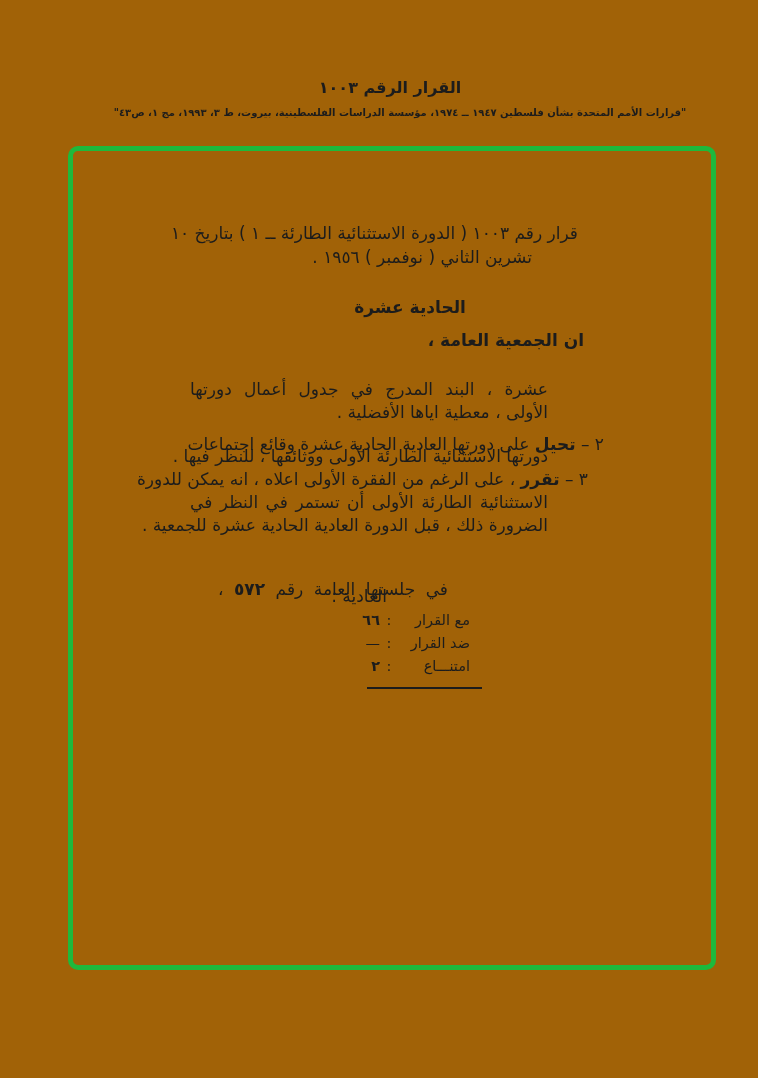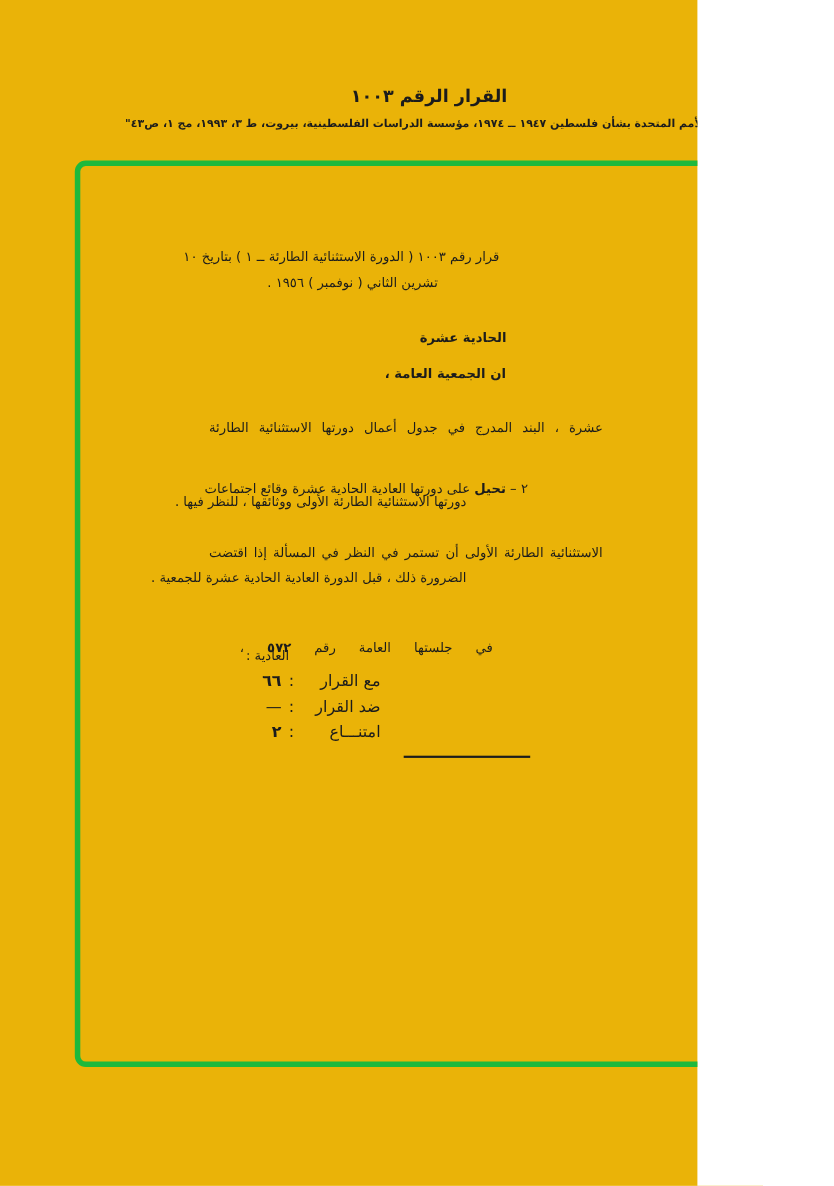--- a/index.html
+++ b/index.html
@@ -1,40 +1,40 @@
 <!DOCTYPE html>
 <html lang="ar"><head>
 <meta charset="utf-8">
 <style>
   html, body { margin:0; padding:0; }
   body {
     width:758px; height:1078px; background:#ffffff;
     font-family:"DejaVu Sans", sans-serif; color:#1c1c1c;
   }
-  .page { position:relative; width:634px; height:1078px; background:#eab308; overflow:hidden; }
+  .page { position:relative; width:758px; height:1078px; background:#a16207; overflow:hidden; }
 
   .title {
     position:absolute; top:76px; left:390px; transform:translateX(-50%);
     direction:rtl; white-space:nowrap;
     font-size:16px; font-weight:700; line-height:24px;
   }
   .citation {
     position:absolute; top:103px; left:400px; transform:translateX(-50%);
     direction:rtl; white-space:nowrap;
     font-size:10px; font-weight:700; line-height:20px;
   }
 
   .frame {
     position:absolute; left:68px; top:146px; width:638px; height:814px;
     border:5px solid #1eb93c; border-radius:10px; background:transparent;
   }
 
   .line {
     position:absolute; direction:rtl; white-space:nowrap;
-    font-size:12px; line-height:24px; height:24px;
+    font-size:17px; line-height:24px; height:24px;
   }
   .just {
     white-space:normal; text-align:justify; text-align-last:justify;
     overflow:hidden;
   }
   .ctr { transform:translateX(-50%); }
   .b { font-weight:700; }
 
   .vote-row {
     position:absolute; right:288px; display:flex; direction:rtl;
@@ -53,30 +53,32 @@
 <body>
 
 <div class="page">
 
   <div class="title">القرار الرقم ١٠٠٣</div>
   <div class="citation">"قرارات الأمم المتحدة بشأن فلسطين ١٩٤٧ ــ ١٩٧٤، مؤسسة الدراسات الفلسطينية، بيروت، ط ٣، ١٩٩٣، مج ١، ص٤٣"</div>
 
   <div class="frame"></div>
 
   <div class="line" style="top:221px; right:180px;">قرار رقم ١٠٠٣ ( الدورة الاستثنائية الطارئة ــ ١ ) بتاريخ ١٠</div>
-  <div class="line" style="top:245px; right:236px;text-align:right;">تشرين الثاني ( نوفمبر ) ١٩٥٦ .</div>
-  <div class="line b ctr" style="top:295px; left:421px;">الحادية عشرة</div>
+  <div class="line" style="top:245px; right:226px;text-align:right;">تشرين الثاني ( نوفمبر ) ١٩٥٦ .</div>
+  <div class="line b ctr" style="top:295px; left:410px;">الحادية عشرة</div>
 
   <div class="line b" style="top:328px; right:174px;">ان الجمعية العامة ،</div>
 
   <div class="line just" style="top:377px; left:190px; width:358px;">عشرة ، البند المدرج في جدول أعمال دورتها الاستثنائية الطارئة</div>
+  <div class="line" style="top:400px; right:210px;">الأولى ، معطية اياها الأفضلية .</div>
 
   <div class="line" style="top:421px; right:154px;margin-top:11px;"><span>٢ – </span><span class="b">تحيل</span><span> على دورتها العادية الحادية عشرة وقائع اجتماعات</span></div>
   <div class="line" style="top:444px; right:210px;">دورتها الاستثنائية الطارئة الأولى ووثائقها ، للنظر فيها .</div>
 
+  <div class="line" style="top:467px; right:170px;"><span>٣ – </span><span class="b">تقرر</span><span> ، على الرغم من الفقرة الأولى اعلاه ، انه يمكن للدورة</span></div>
   <div class="line just" style="top:490px; left:190px; width:358px;">الاستثنائية الطارئة الأولى أن تستمر في النظر في المسألة إذا اقتضت</div>
   <div class="line" style="top:513px; right:210px;">الضرورة ذلك ، قبل الدورة العادية الحادية عشرة للجمعية .</div>
 
   <div class="line just" style="top:577px; left:218px; width:230px;"><span>في جلستها العامة رقم </span><span class="b">٥٧٢</span><span> ،</span></div>
   <div class="line" style="top:584px; right:371px;">العادية :</div>
 
   <div class="vote-row" style="top:608px;">
     <span class="vote-name">مع القرار</span>
     <span class="vote-colon">:</span>
     <span class="vote-value b">٦٦</span>

